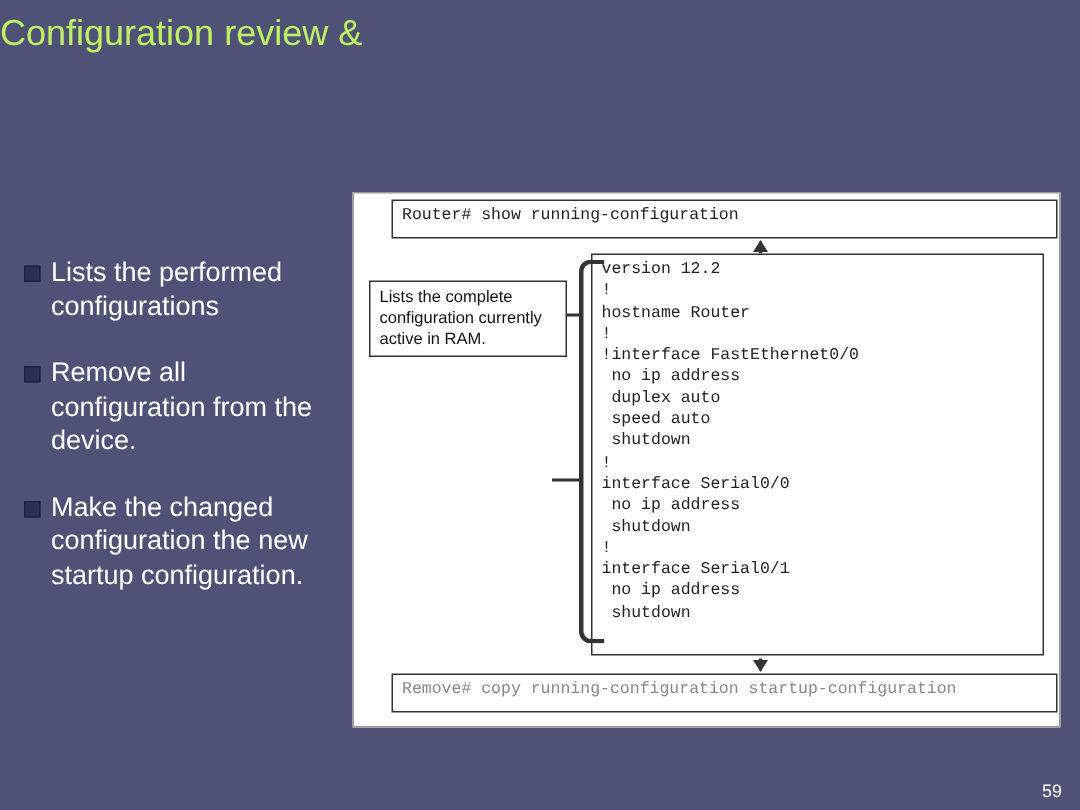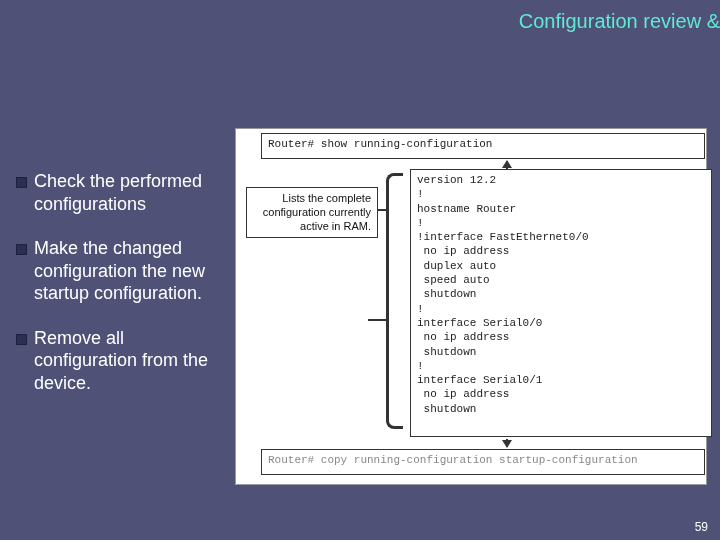--- a/index.html
+++ b/index.html
@@ -4,48 +4,48 @@
 <style>
   html,body{margin:0;padding:0}
   body{
     width:720px;height:540px;
     background:#4f5176;
     font-family:Arial,Helvetica,sans-serif;
     position:relative;overflow:hidden;
   }
   .title{
     position:absolute;left:0;right:0;top:10px;
-    text-align:right;
-    color:#5eead4;
-    font-size:20px;line-height:1.1;
+    text-align:left;
+    color:#bef264;
+    font-size:24px;line-height:1.1;
   }
   .bullets{
     position:absolute;left:16px;top:170px;width:210px;
     color:#fff;font-size:18px;line-height:1.25;
   }
   .bi{position:relative;margin-bottom:22px;padding-left:18px}
   .bi:before{
     content:"";position:absolute;left:0;top:7px;width:9px;height:9px;
     background:#2d2f52;border:1px solid #1e2040;
   }
   .panel{
     position:absolute;left:235px;top:128px;width:470px;height:355px;
     background:#fff;border:1px solid #999;
   }
   .term{
     position:absolute;border:1px solid #333;background:#fff;
     font-family:"Courier New",monospace;font-size:11px;color:#222;
     padding:3px 6px;line-height:1.3;white-space:pre;overflow:hidden;
   }
   .top-cmd{left:25px;top:4px;width:430px;height:18px}
-  .main-out{left:174px;top:40px;width:288px;height:260px}
+  .main-out{left:158px;top:40px;width:288px;height:260px}
   .bot-cmd{left:25px;top:320px;width:430px;height:18px;color:#888}
   .note{
     position:absolute;border:1px solid #333;background:#fff;
-    font-size:11px;color:#111;padding:4px 6px;line-height:1.25;width:118px;text-align:right;
+    font-size:11px;color:#111;padding:4px 6px;line-height:1.25;width:118px;
   }
   .note1{left:10px;top:58px}
   .note2{left:10px;top:168px;color:#777}
   .arrow{position:absolute;width:2px;background:#333}
   .arrow:after{
     content:"";position:absolute;left:-4px;top:-1px;width:0;height:0;
     border-left:5px solid transparent;border-right:5px solid transparent;
     border-bottom:8px solid #333;
   }
   .a-top{left:270px;top:32px;height:8px}
@@ -63,23 +63,23 @@
   }
 </style>
 </head>
 <body>
 
 <div class="title">
   <span>Configuration review &amp;</span><br>
 </div>
 
 <div class="bullets">
-  <div class="bi"><span>Check the performed configurations</span></div>
+  <div class="bi"><span>Lists the performed configurations</span></div>
+  <div class="bi"><span>Remove all configuration from the device.</span></div>
   <div class="bi"><span>Make the changed configuration the new startup configuration.</span></div>
-  <div class="bi"><span>Remove all configuration from the device.</span></div>
 </div>
 
 <div class="panel">
 
   <div class="term top-cmd"><span>Router# show running-configuration</span></div>
 
   <div class="arrow a-top"></div>
 
   <div class="term main-out"><span>version 12.2
 !
@@ -100,17 +100,17 @@
  shutdown</span></div>
 
   <div class="brace br-top"></div>
   <div class="conn c1"></div>
   <div class="conn c2"></div>
 
   <div class="note note1"><span>Lists the complete configuration currently active in RAM.</span></div>
 
   <div class="arrow a-bot"></div>
 
-  <div class="term bot-cmd"><span>Router# copy running-configuration startup-configuration</span></div>
+  <div class="term bot-cmd"><span>Remove# copy running-configuration startup-configuration</span></div>
 
 </div>
 
 <div class="pagenum"><span>59</span></div>
 
 </body></html>

